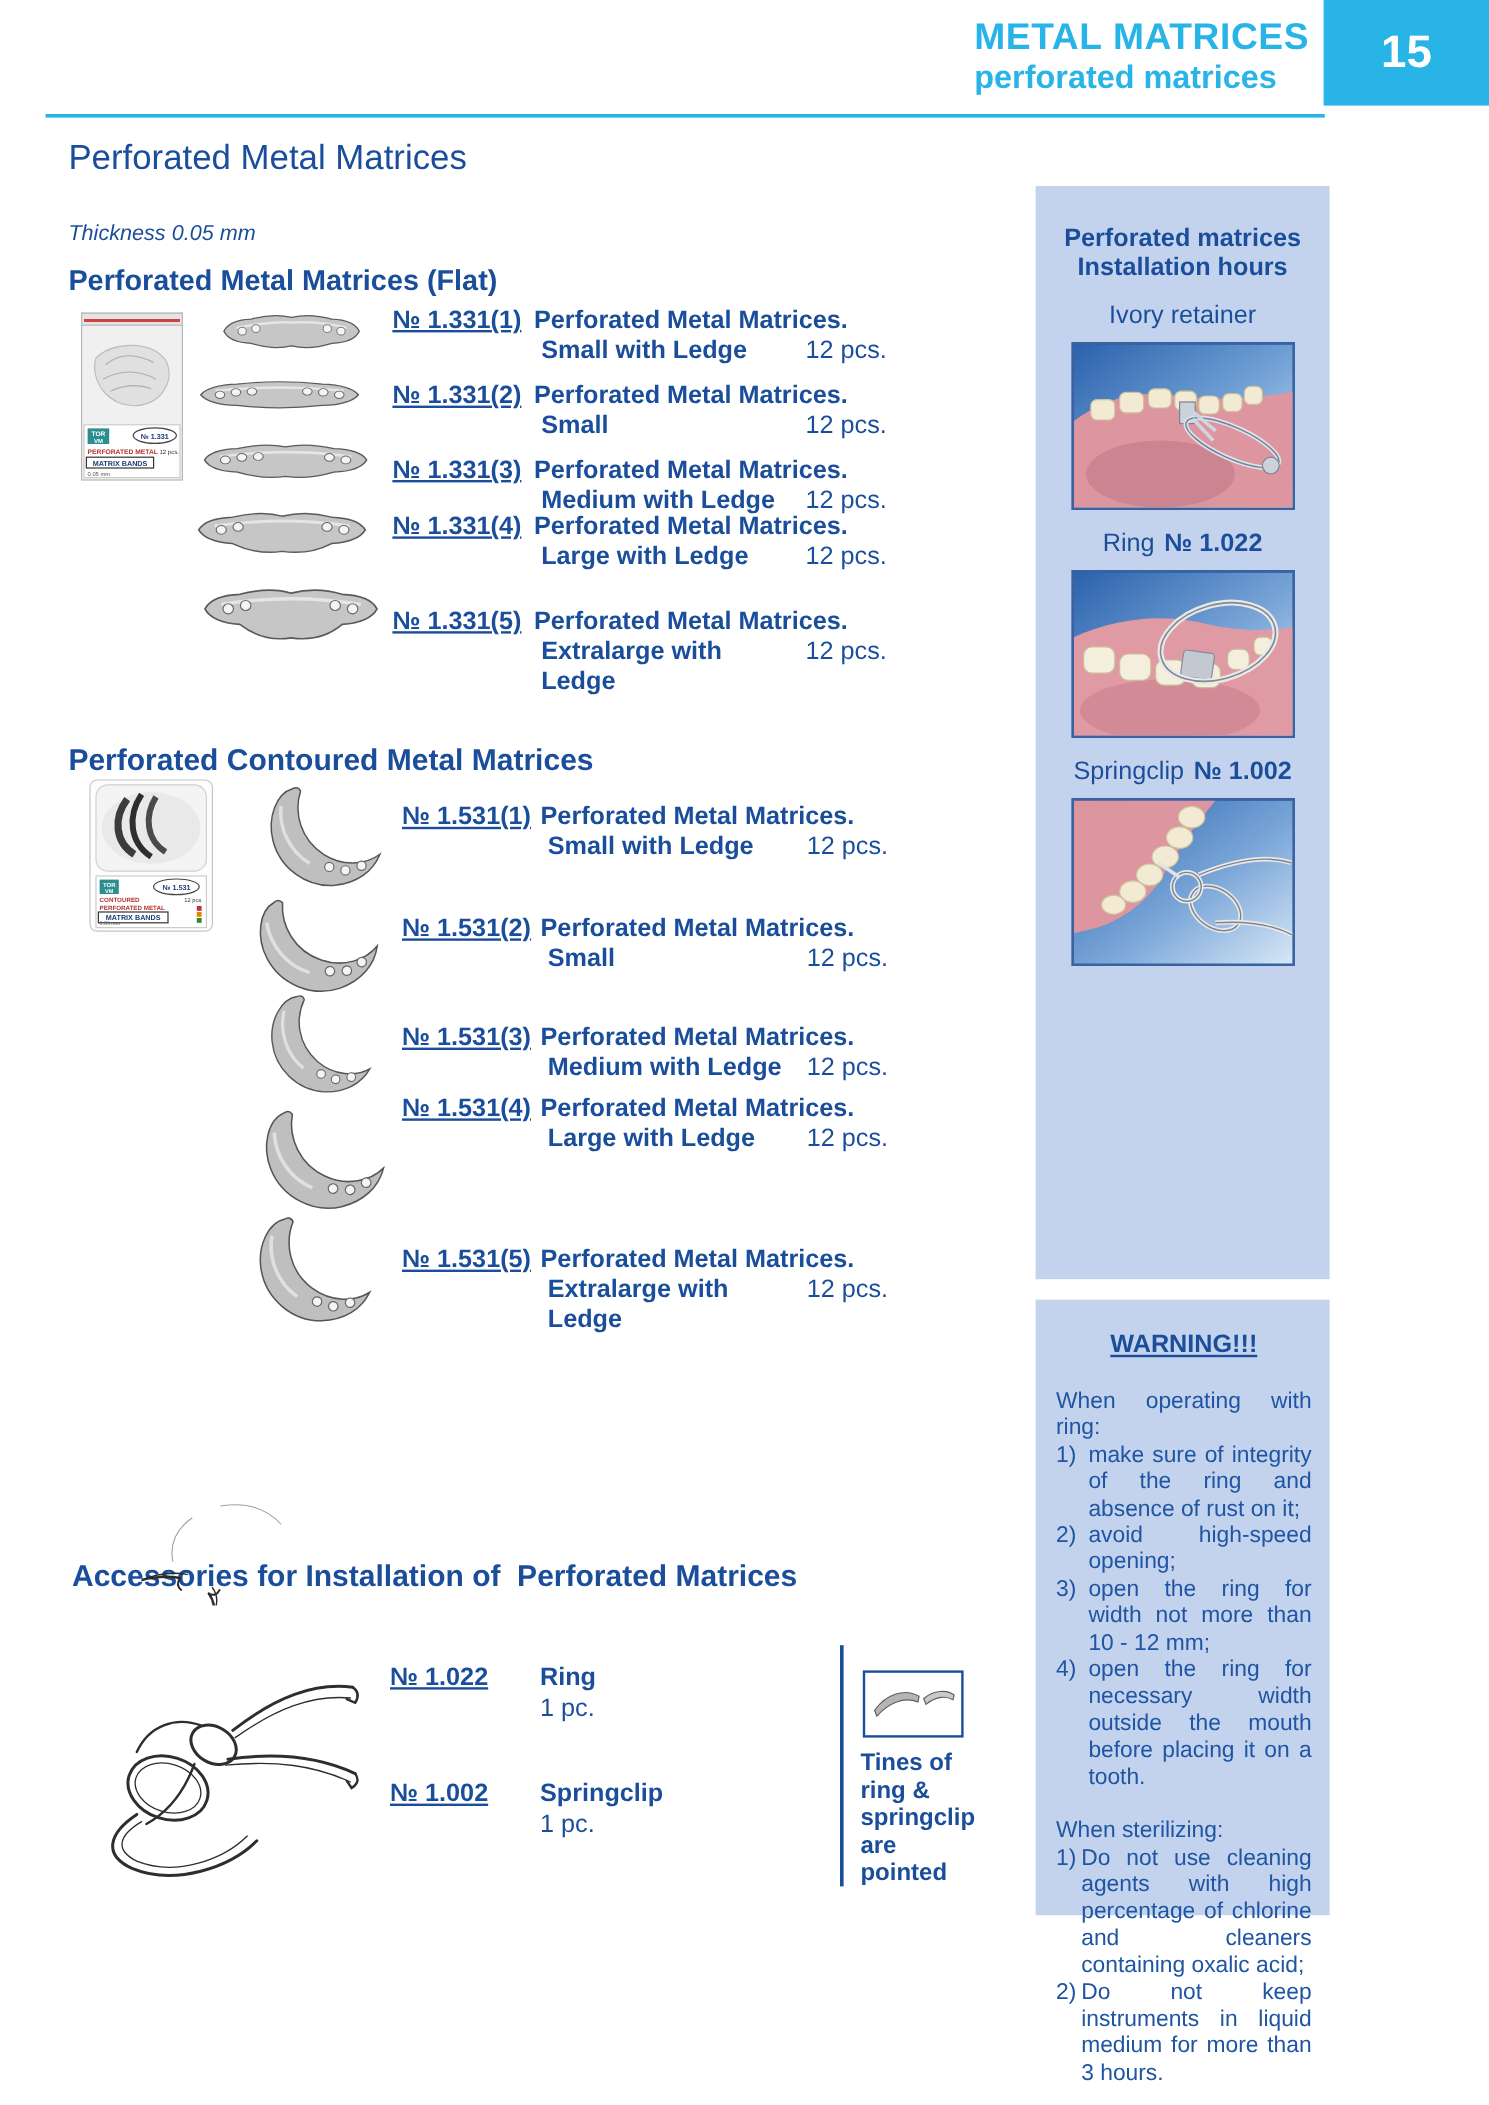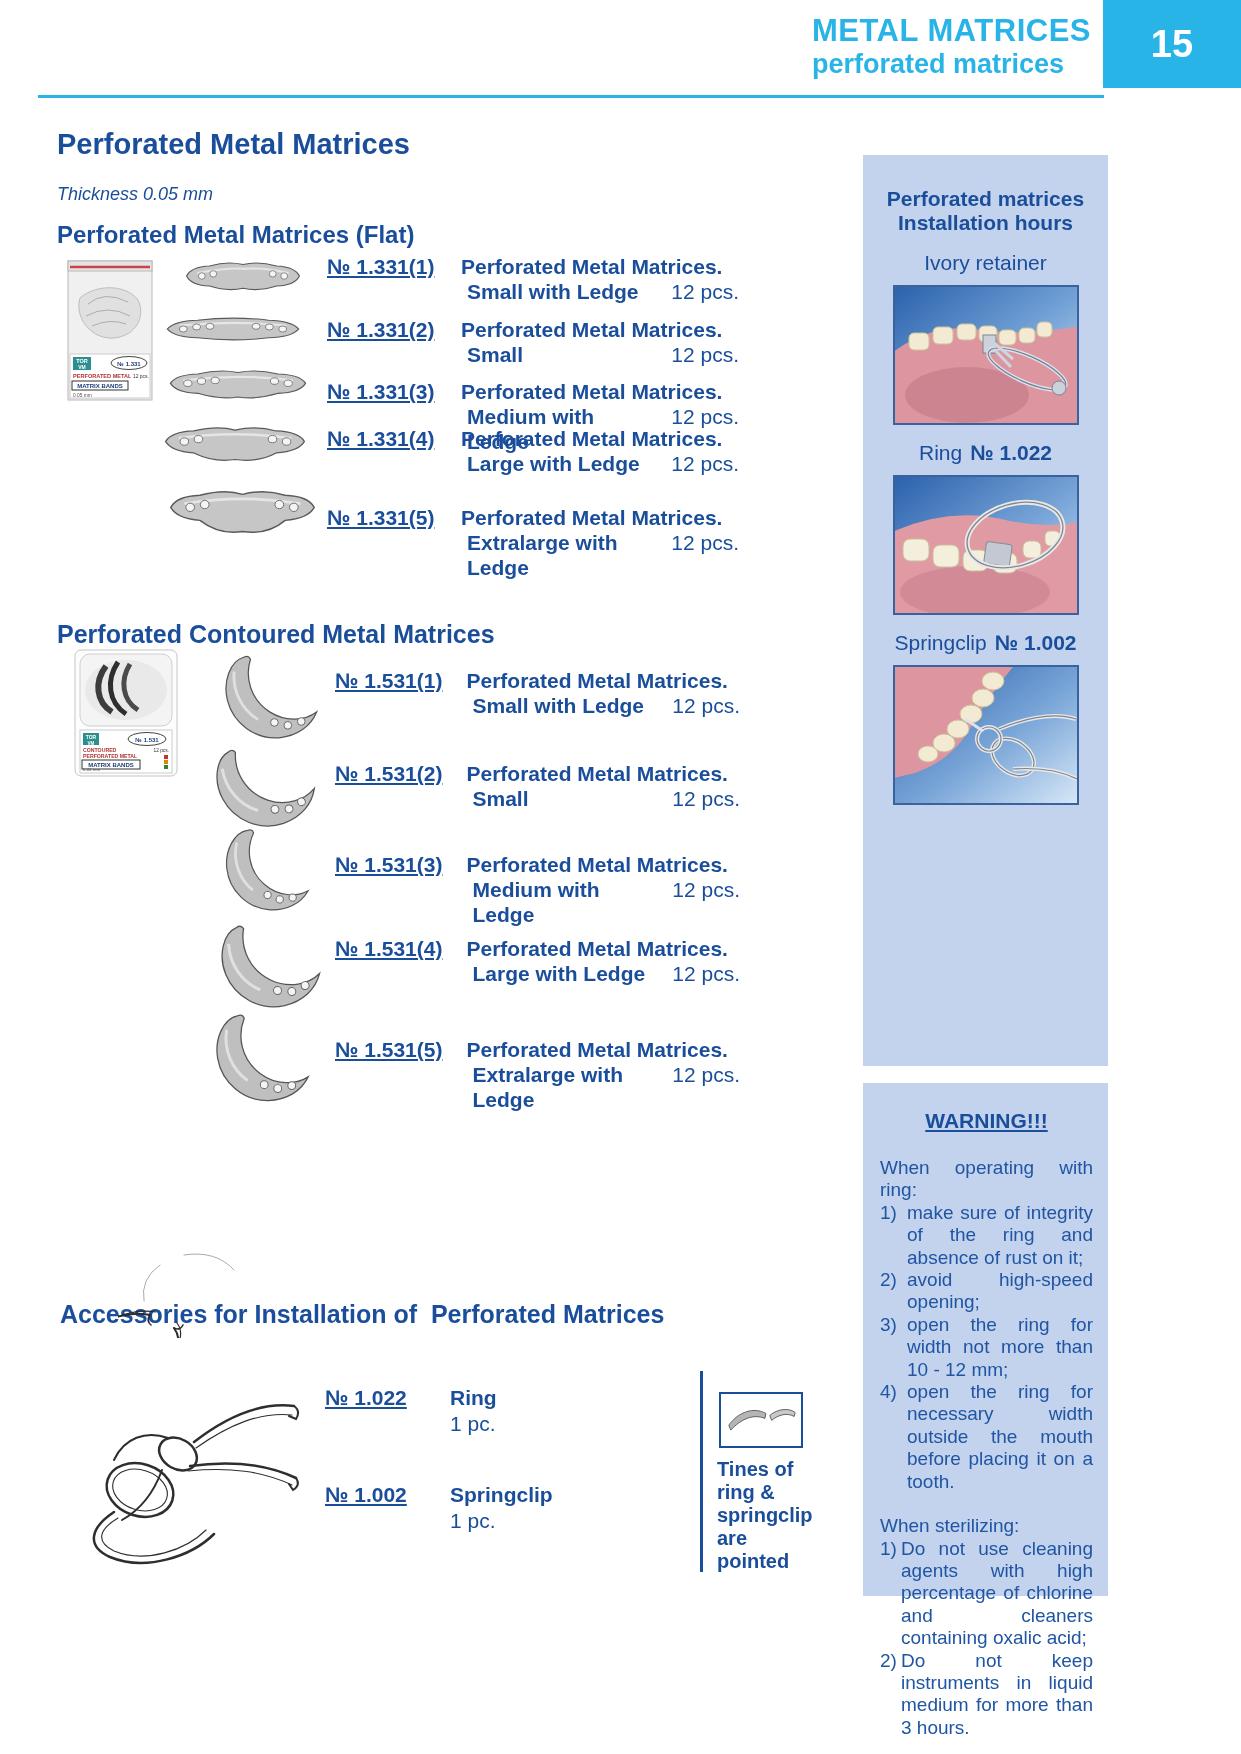--- a/index.html
+++ b/index.html
@@ -10,26 +10,26 @@
   
   .hdr-text{position:absolute;top:14px;right:150px;color:#29b4e8;line-height:1.12}
   .hdr-title{font-size:31px;font-weight:bold;letter-spacing:.5px}
   .hdr-sub{font-size:27px;font-weight:bold}
   .pagebox{position:absolute;top:0;right:0;width:138px;height:88px;background:#29b4e8;
            display:flex;align-items:center;justify-content:center;color:#fff;
            font-size:38px;font-weight:bold}
   .hdr-rule{position:absolute;top:95px;left:38px;width:1066px;height:3px;background:#29b4e8}
 
   
-  .main-title{position:absolute;left:57px;top:128px;font-size:29px;font-weight:bold}
+  .main-title{position:absolute;left:57px;top:116px;font-size:29px;font-weight:normal}
   .thickness{position:absolute;left:57px;top:184px;font-size:18px;font-style:italic}
   .sec-heading{position:absolute;font-size:24px;font-weight:bold;white-space:pre-wrap}
 
   
-  .prod-row{position:absolute;display:flex;gap:24px;font-size:21px;font-weight:bold;line-height:1.2}
+  .prod-row{position:absolute;display:flex;gap:8px;font-size:21px;font-weight:bold;line-height:1.2}
   .prod-row .code{flex:none;min-width:110px;text-decoration:underline;white-space:nowrap}
   .prod-row .desc{flex:1}
   .prod-row .variant{display:flex;justify-content:space-between;padding-left:6px}
   .prod-row .qty{font-weight:normal;padding-left:10px;white-space:nowrap}
 
   
   .acc-row{position:absolute;display:flex;font-size:21px;line-height:1.25}
   .acc-row .code{flex:none;width:125px;font-weight:bold;text-decoration:underline;white-space:nowrap}
   .acc-row .name{font-weight:bold}
   .acc-row .qty{font-weight:normal}
@@ -310,21 +310,21 @@
   <div class="prod-row" style="left:335px;top:852px;width:405px">
     <div class="code" style="min-width:100px">№ 1.531(3)</div>
     <div class="desc">
         <div>Perforated Metal Matrices.</div>
       <div class="variant">
           <span>Medium with Ledge</span>
           <span class="qty">12 pcs.</span>
         </div>
       </div>
   </div>
-  <div class="prod-row" style="left:335px;top:936px;width:405px">
+  <div class="prod-row" style="left:335px;top:911px;width:405px">
     <div class="code" style="min-width:100px">№ 1.531(4)</div>
     <div class="desc">
         <div>Perforated Metal Matrices.</div>
       <div class="variant">
           <span>Large with Ledge</span>
           <span class="qty">12 pcs.</span>
         </div>
       </div>
   </div>
   <div class="prod-row" style="left:335px;top:1037px;width:405px">

